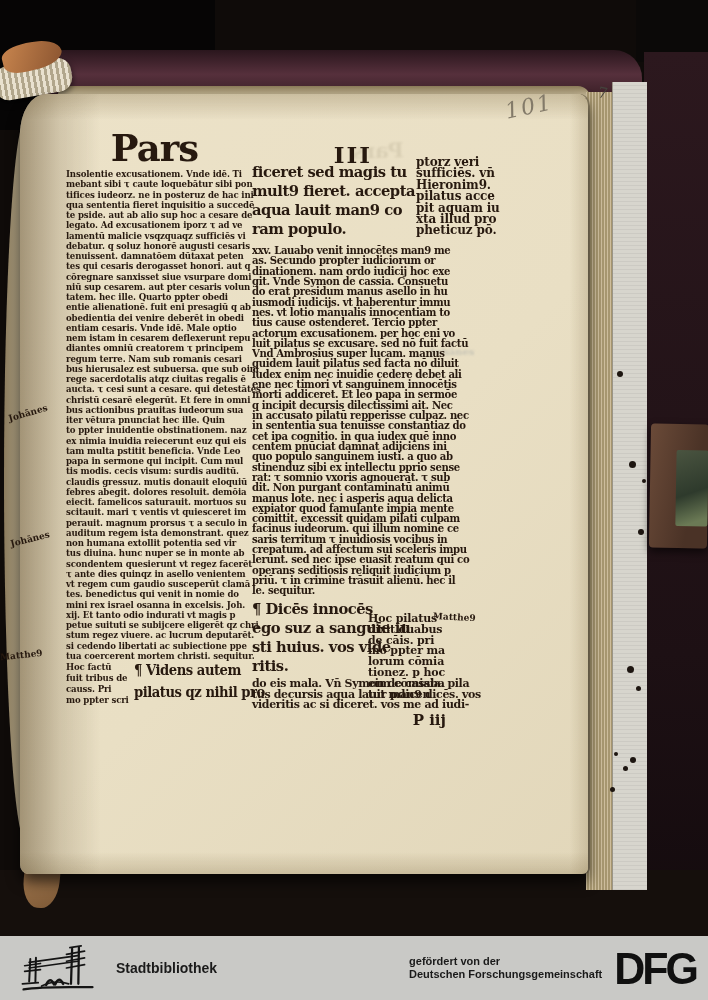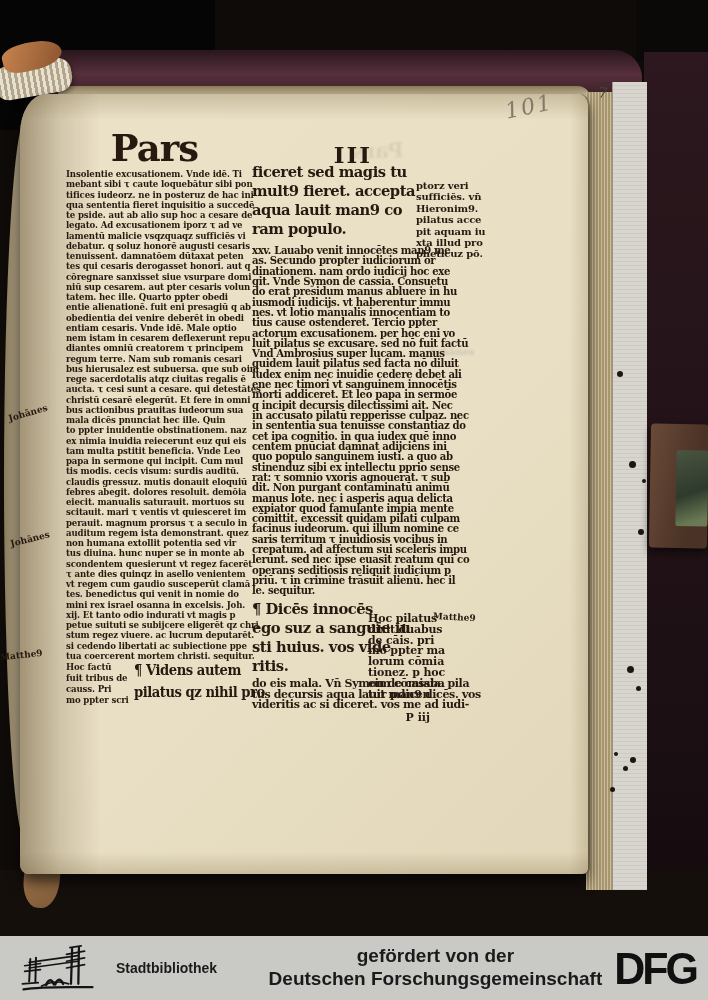--- a/index.html
+++ b/index.html
@@ -60,47 +60,47 @@
   .ptext{color:var(--ink);font-weight:bold;}
   .tl{white-space:nowrap;}
   .h-pars{left:92px;top:126px;width:106px;text-align:right;font-size:37px;letter-spacing:-1px;}
   .h-iii{left:330px;top:141px;width:42px;text-align:right;font-size:23px;letter-spacing:2px;}
   .col-left{left:66px;top:169px;width:180px;font-size:8.6px;line-height:10.25px;letter-spacing:-0.15px;}
   .foot-small{left:66px;top:662px;width:76px;font-size:8.6px;line-height:11px;letter-spacing:-0.15px;}
   .foot-lemma{left:134px;top:659px;width:112px;font-size:14px;line-height:22px;letter-spacing:-0.5px;
               transform:scaleX(.94);transform-origin:left top;}
   .lemma1{left:252px;top:162px;width:164px;font-size:15.5px;line-height:19px;letter-spacing:-0.5px;
           transform:scaleX(.95);transform-origin:left top;}
-  .side1{left:416px;top:180px;width:64px;font-size:10px;line-height:11.4px;letter-spacing:-0.15px;}
+  .side1{left:416px;top:157px;width:64px;font-size:12px;line-height:11.4px;letter-spacing:-0.15px;}
   .col-right{left:252px;top:246px;width:230px;font-size:10.1px;line-height:10.32px;letter-spacing:-0.35px;}
   .lemma2{left:252px;top:599px;width:154px;font-size:15.5px;line-height:19px;letter-spacing:-0.5px;
           transform:scaleX(.95);transform-origin:left top;}
   .side2{left:368px;top:614px;width:62px;font-size:11px;line-height:10.8px;letter-spacing:-0.15px;}
   .tail{left:252px;top:679px;width:230px;font-size:11px;line-height:10.5px;letter-spacing:-0.35px;}
-  .signature{left:300px;top:711px;width:130px;text-align:right;font-size:11px;}
+  .signature{left:316px;top:711px;width:130px;text-align:right;font-size:15px;}
   .mn{font-size:9px;white-space:nowrap;}
   .mn1{left:8px;top:408px;transform:rotate(-16deg);}
   .mn2{left:10px;top:534px;transform:rotate(-14deg);}
   .mn3{left:0px;top:650px;transform:rotate(-6deg);}
   .mn4{left:433px;top:612px;transform:rotate(3deg);}
   .pencil{left:505px;top:94px;font-size:22px;color:var(--pencil);font-style:italic;
           transform:rotate(-12deg);font-weight:normal;letter-spacing:2px;}
   .tabnum{left:598px;top:84px;font-size:15px;color:#44423c;transform:rotate(12deg);font-weight:normal;}
   .ghost1{left:352px;top:138px;font-size:21px;color:#8a7f63;opacity:.18;filter:blur(1.2px);
           transform:scaleX(-1) rotate(2deg);}
   .ghost2{left:430px;top:346px;font-size:10px;color:#7c8894;opacity:.3;filter:blur(1px);}
 
   
   .banner{left:0;bottom:0;width:708px;height:64px;background:var(--banner-bg);
           display:flex;align-items:center;padding:0 10px;box-sizing:border-box;
           font-family:"Liberation Sans",sans-serif;color:var(--banner-ink);}
   .banner svg{width:96px;height:52px;flex:0 0 auto;}
   .libname{margin-left:10px;font-size:14px;font-weight:bold;line-height:1.18;}
   .spacer{flex:1;}
-  .funding{text-align:center;font-size:19px;font-weight:bold;line-height:1.2;margin-right:12px;}
+  .funding{text-align:left;font-size:11px;font-weight:bold;line-height:1.2;margin-right:12px;}
   .dfg{font-size:43px;font-weight:bold;letter-spacing:-3px;transform:scaleY(1.04);
        color:#101010;margin-right:2px;}
 </style>
 </head>
 <body>
 
 <div class="stage">
 
   <div class="abs corner-tl"></div>
   <div class="abs corner-tr"></div>
@@ -157,29 +157,29 @@
       <div class="tl">obedientia dei venire deberēt in obedi</div>
       <div class="tl">entiam cesaris. Vnde idē. Male optio</div>
       <div class="tl">nem istam in cesarem deflexerunt repu</div>
       <div class="tl">diantes omniū creatorem τ principem</div>
       <div class="tl">regum terre. Nam sub romanis cesari</div>
       <div class="tl">bus hierusalez est subuersa. que sub oim</div>
       <div class="tl">rege sacerdotalis atqz ciuitas regalis ē</div>
       <div class="tl">aucta. τ cesi sunt a cesare. qui detestātes</div>
       <div class="tl">christū cesarē elegerūt. Et fere in omni</div>
       <div class="tl">bus actionibus prauitas iudeorum sua</div>
-      <div class="tl">mala dicēs pnunciat hec ille.   Quin</div>
+      <div class="tl">iter vētura pnunciat hec ille.   Quin</div>
       <div class="tl">to ppter inuidentie obstinationem. naz</div>
       <div class="tl">ex nimia inuidia reiecerunt euz qui eis</div>
       <div class="tl">tam multa pstitit beneficia. Vnde Leo</div>
       <div class="tl">papa in sermone qui incipit. Cum mul</div>
       <div class="tl">tis modis. cecis visum: surdis auditū.</div>
       <div class="tl">claudis gressuz. mutis donauit eloquiū</div>
       <div class="tl">febres abegit. dolores resoluit. demōia</div>
-      <div class="tl">eiecit. manualis saturauit. mortuos su</div>
+      <div class="tl">eiecit. famelicos saturauit. mortuos su</div>
       <div class="tl">scitauit. mari τ ventis vt quiesceret im</div>
       <div class="tl">perauit. magnum prorsus τ a seculo in</div>
       <div class="tl">auditum regem ista demonstrant. quez</div>
       <div class="tl">non humana extollit potentia sed vir</div>
       <div class="tl">tus diuina. hunc nuper se in monte ab</div>
       <div class="tl">scondentem quesierunt vt regez facerēt</div>
       <div class="tl">τ ante dies quinqz in asello venientem</div>
       <div class="tl">vt regem cum gaudio susceperūt clamā</div>
       <div class="tl">tes. benedictus qui venit in nomie do</div>
       <div class="tl">mini rex israel osanna in excelsis. Joh.</div>
@@ -213,21 +213,21 @@
       <div class="tl">pilatus acce</div>
       <div class="tl">pit aquam iu</div>
       <div class="tl">xta illud pro</div>
       <div class="tl">pheticuz pō.</div>
     </div>
   <div class="abs ptext col-right">
       <div class="tl">xxv. Lauabo venit innocētes man9 me</div>
       <div class="tl">as.   Secundo propter iudiciorum or</div>
       <div class="tl">dinationem. nam ordo iudicij hoc exe</div>
       <div class="tl">git. Vnde Symon de cassia. Consuetu</div>
-      <div class="tl">do erat presidum manus abluere in hu</div>
+      <div class="tl">do erat presidum manus asello in hu</div>
       <div class="tl">iusmodi iudicijs. vt haberentur immu</div>
       <div class="tl">nes. vt lotio manualis innocentiam to</div>
       <div class="tl">tius cause ostenderet.   Tercio ppter</div>
       <div class="tl">actorum excusationem. per hoc eni vo</div>
       <div class="tl">luit pilatus se excusare. sed nō fuit factū</div>
       <div class="tl">Vnd Ambrosius super lucam. manus</div>
       <div class="tl">quidem lauit pilatus sed facta nō diluit</div>
       <div class="tl">iudex enim nec inuidie cedere debet ali</div>
       <div class="tl">ene nec timori vt sanguinem innocētis</div>
       <div class="tl">morti addiceret. Et leo papa in sermōe</div>

